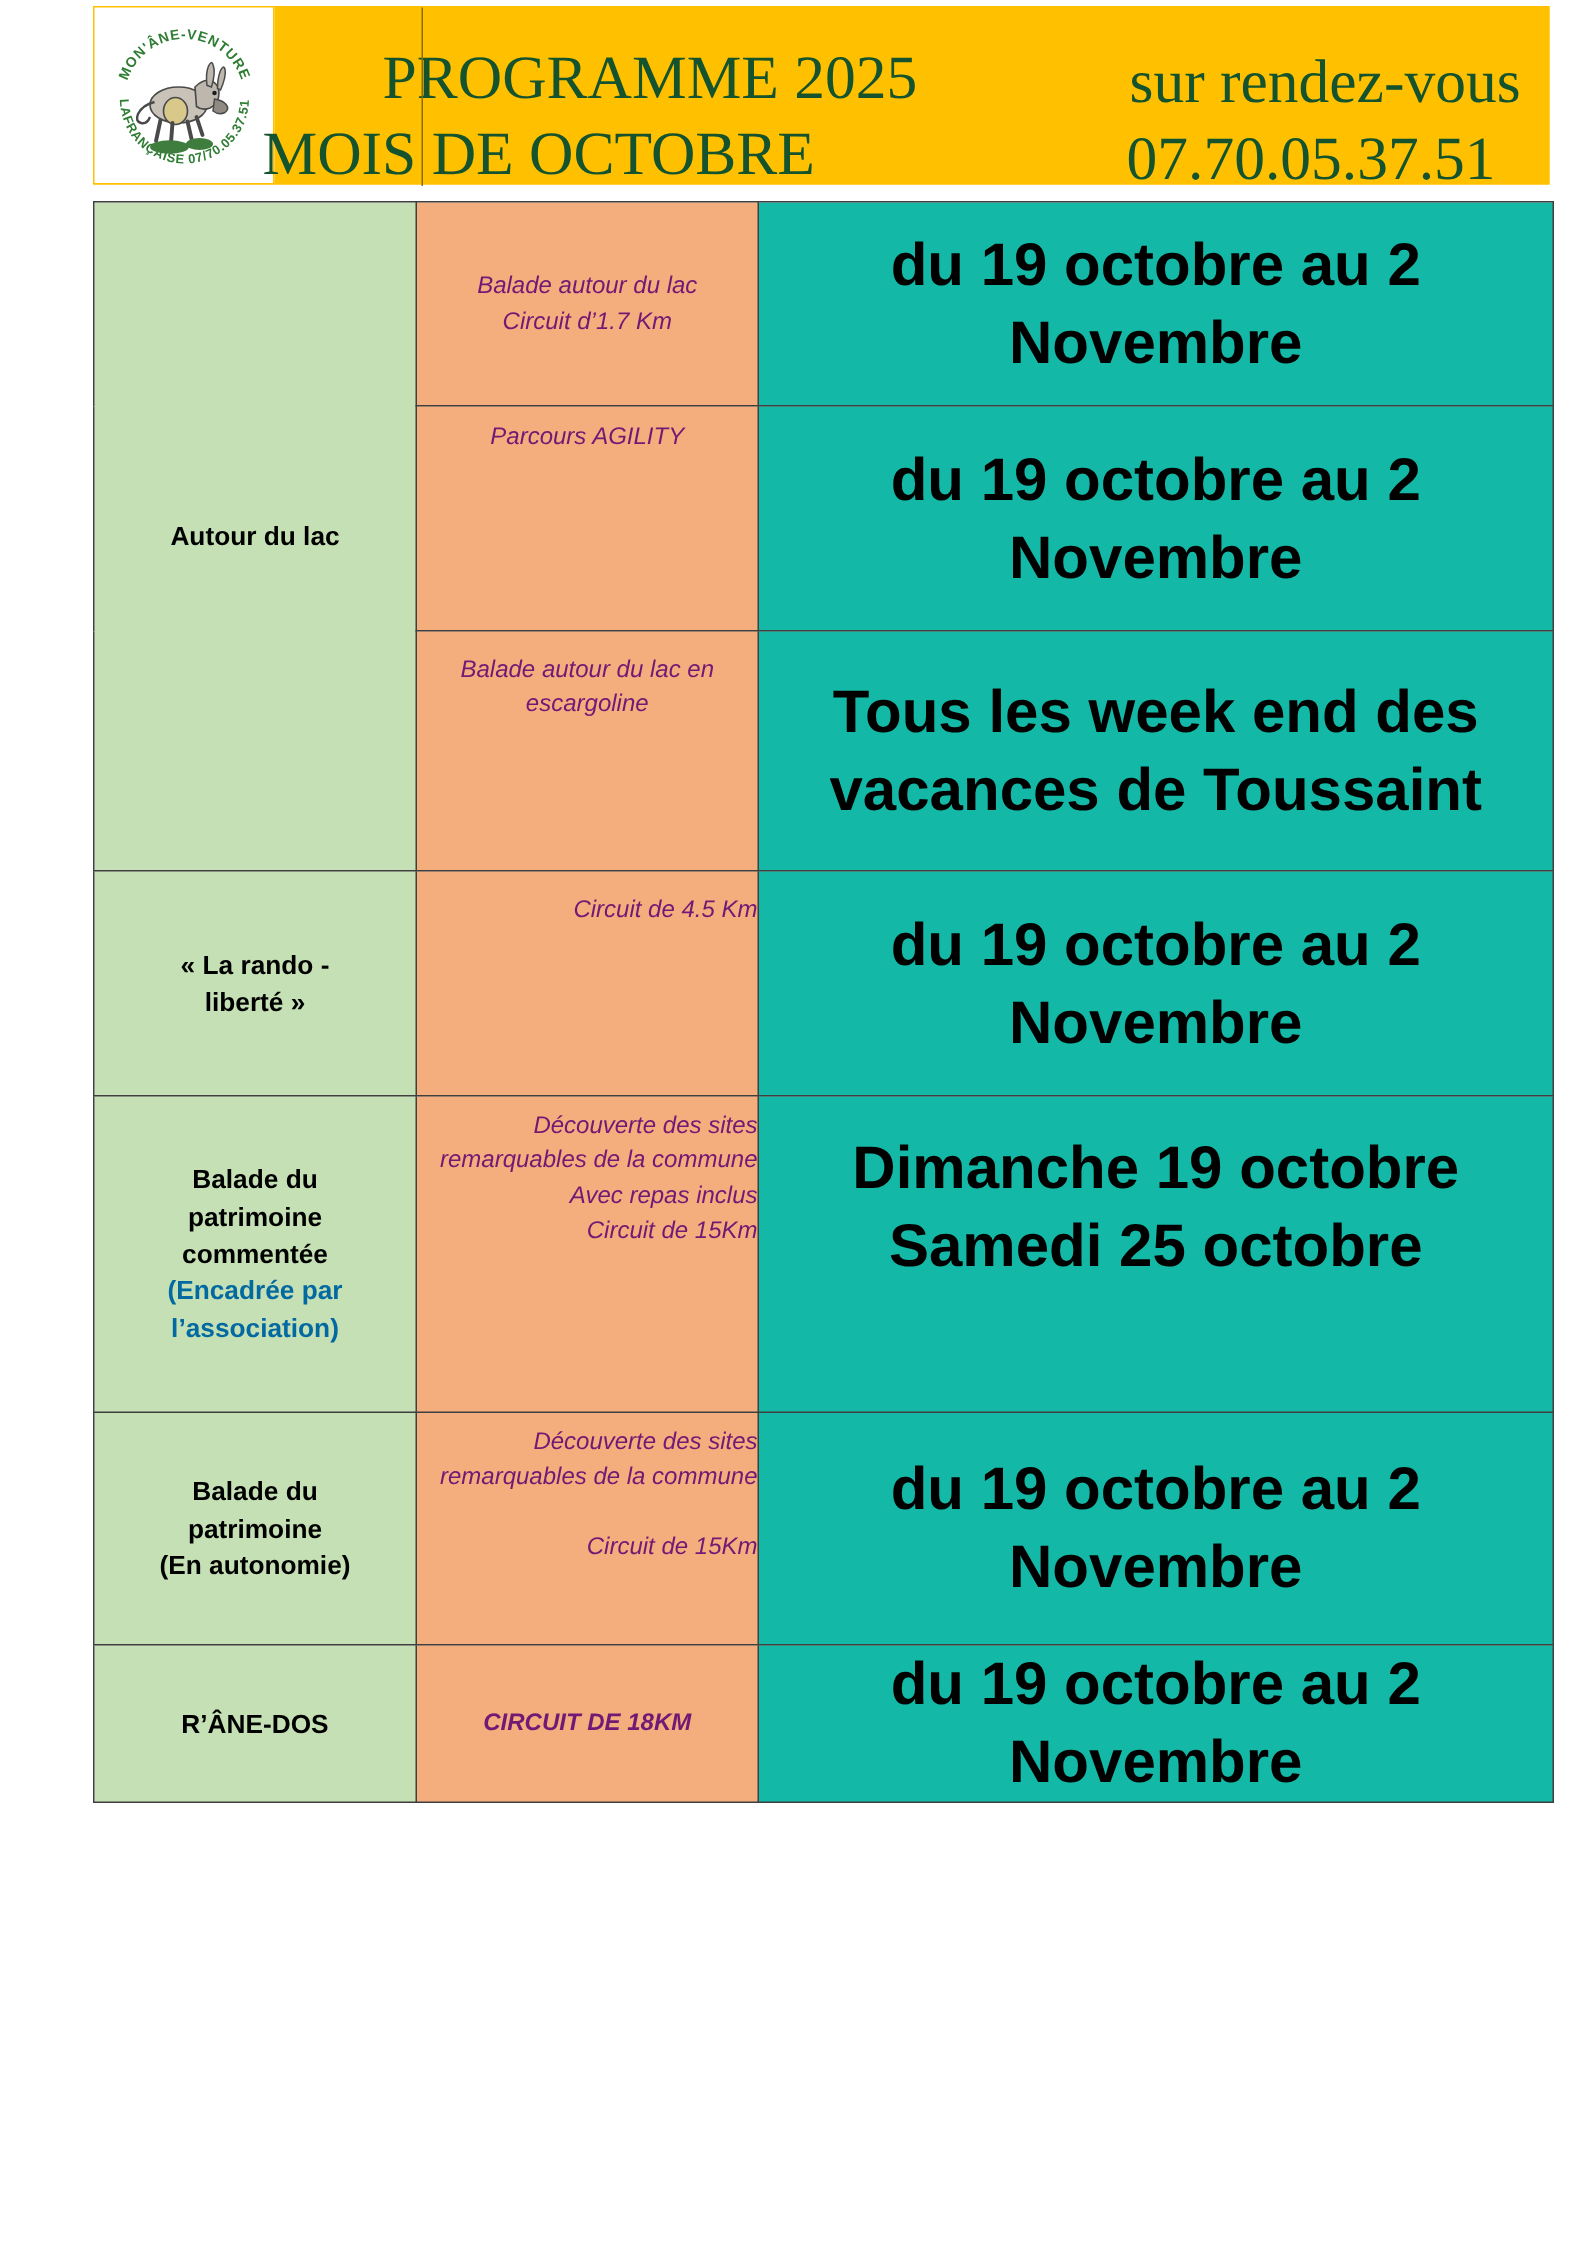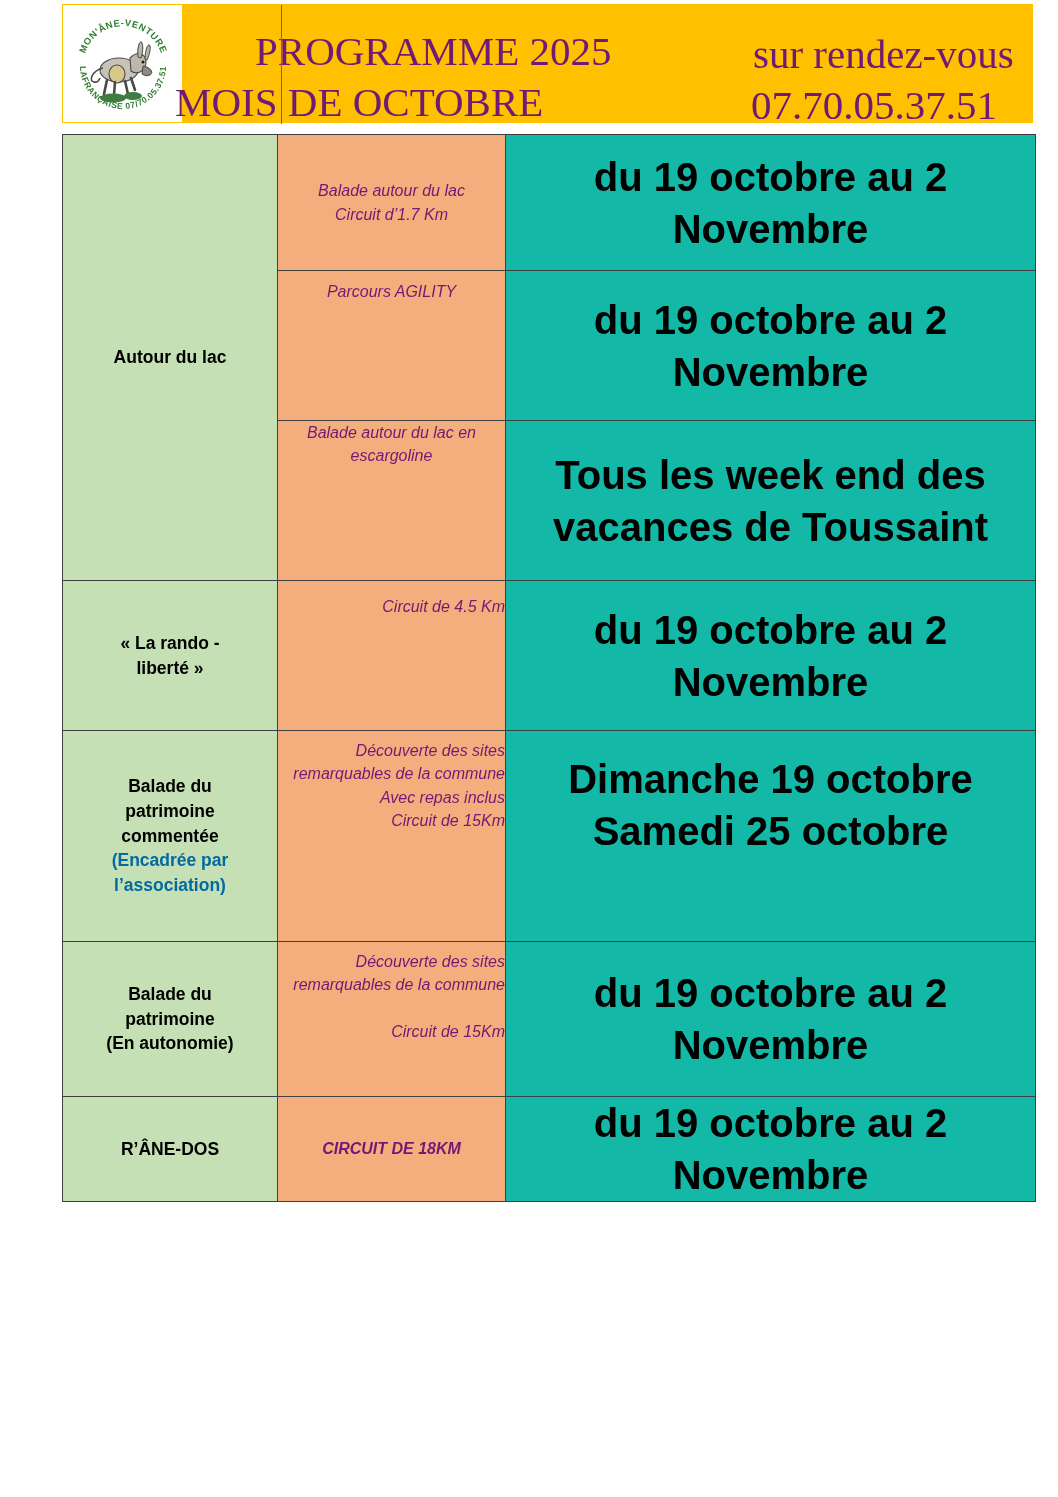--- a/index.html
+++ b/index.html
@@ -54,21 +54,21 @@
     z-index: 5;
   }
   .header-text-cell {
     flex: 1 1 auto;
     position: relative;
   }
   .header-line {
     position: absolute;
     font-family: "Liberation Serif", serif;
     font-size: 41px;
-    color: #701a75;
+    color: #14532d;
     white-space: pre;
     letter-spacing: 0px;
   }
   .hl-prog   { left: 72px;  top: 22px; }
   .hl-mois   { left: -8px;  top: 73px; }
   .hl-rdv    { left: 570px; top: 25px; }
   .hl-tel    { left: 568px; top: 76px; }
 
   
   .prog-table {
@@ -193,21 +193,21 @@
 Circuit d’1.7 Km</td>
       <td class="cell-dates">du 19 octobre  au 2 Novembre</td>
     </tr>
 
     <tr class="r2">
       <td class="cell-desc center top" style="padding-top:9px">Parcours AGILITY</td>
       <td class="cell-dates">du 19 octobre  au 2 Novembre</td>
     </tr>
 
     <tr class="r3">
-      <td class="cell-desc center top" style="">Balade autour du lac en escargoline</td>
+      <td class="cell-desc center top" style="padding-top:14px">Balade autour du lac en escargoline</td>
       <td class="cell-dates">Tous les week end des
 vacances de Toussaint</td>
     </tr>
 
     <tr class="r4">
       <td class="cell-cat" style="white-space:pre-line">« La rando -
 liberté »</td>
       <td class="cell-desc left top" style="padding-top:14px">Circuit de 4.5 Km</td>
       <td class="cell-dates">du 19 octobre  au 2 Novembre</td>
     </tr>

